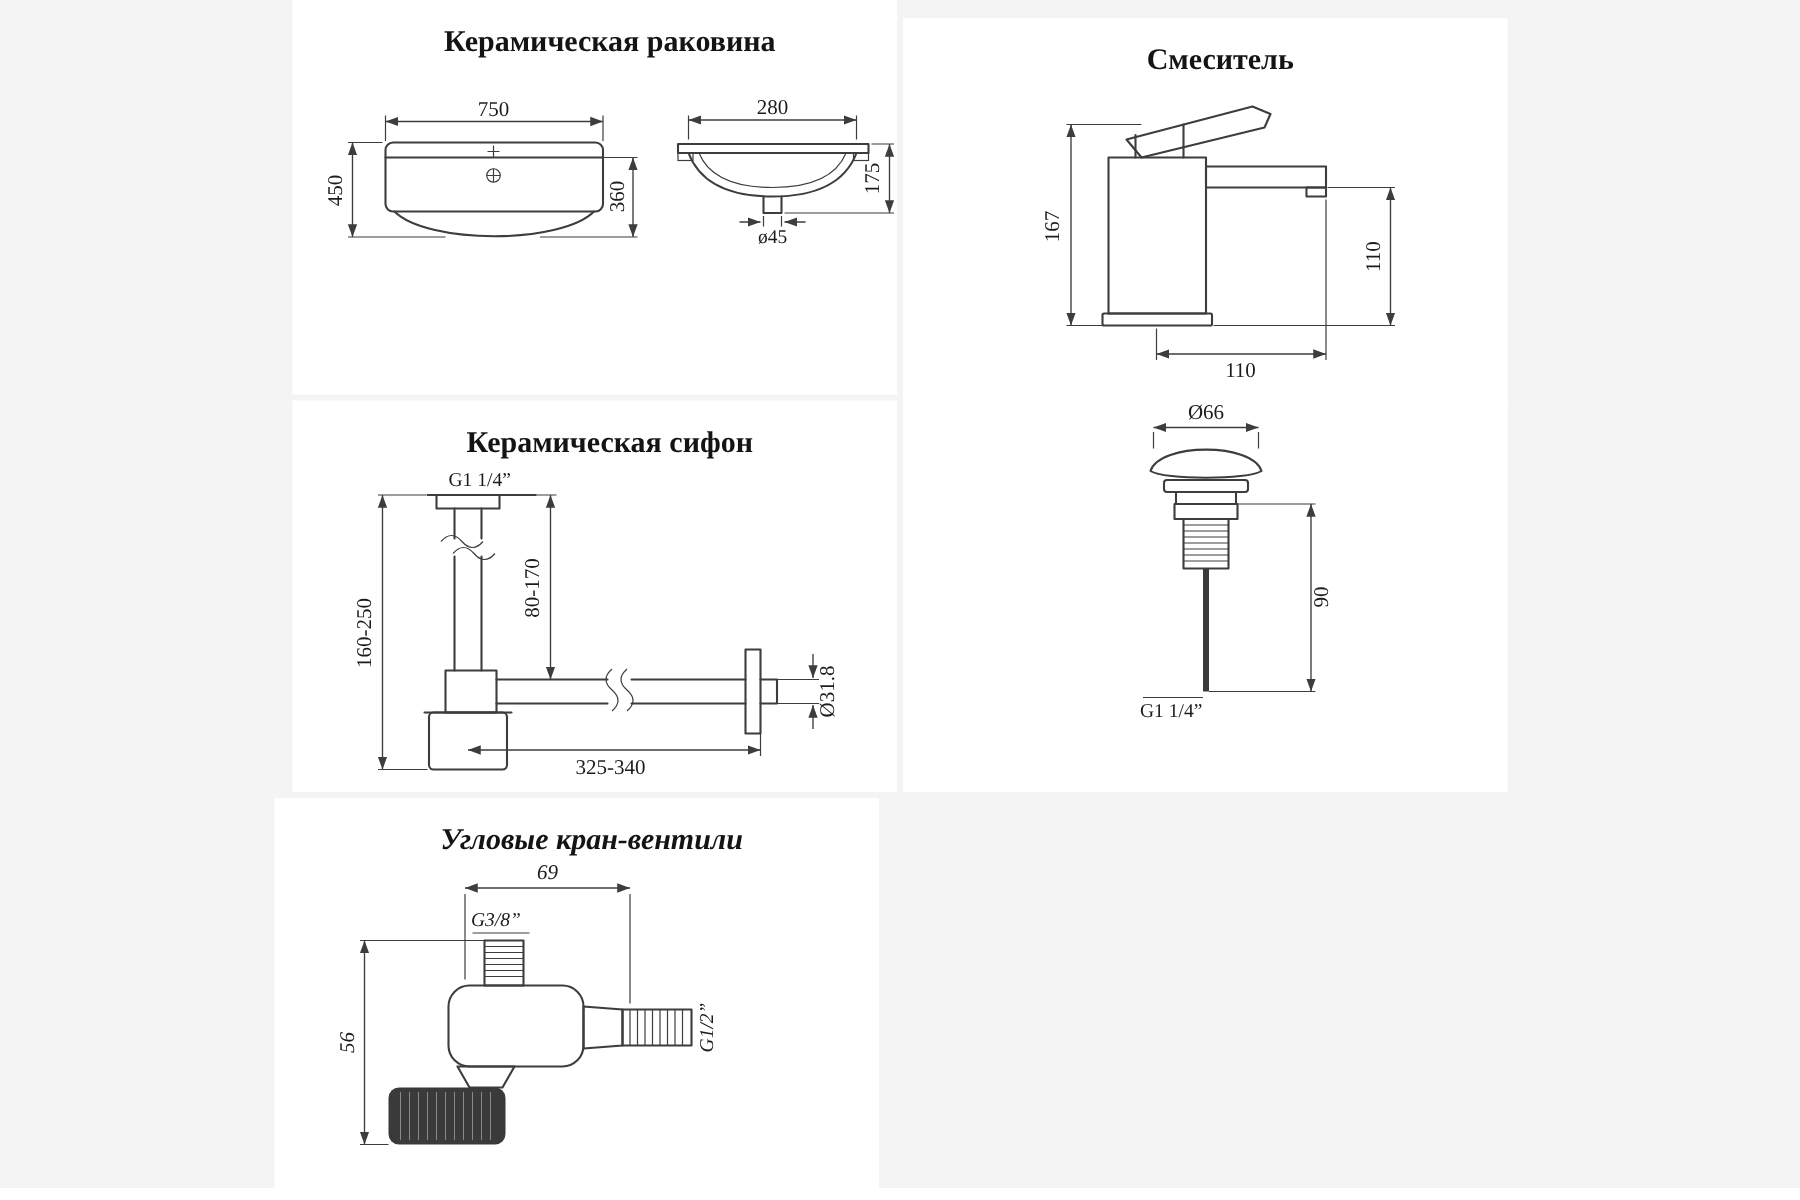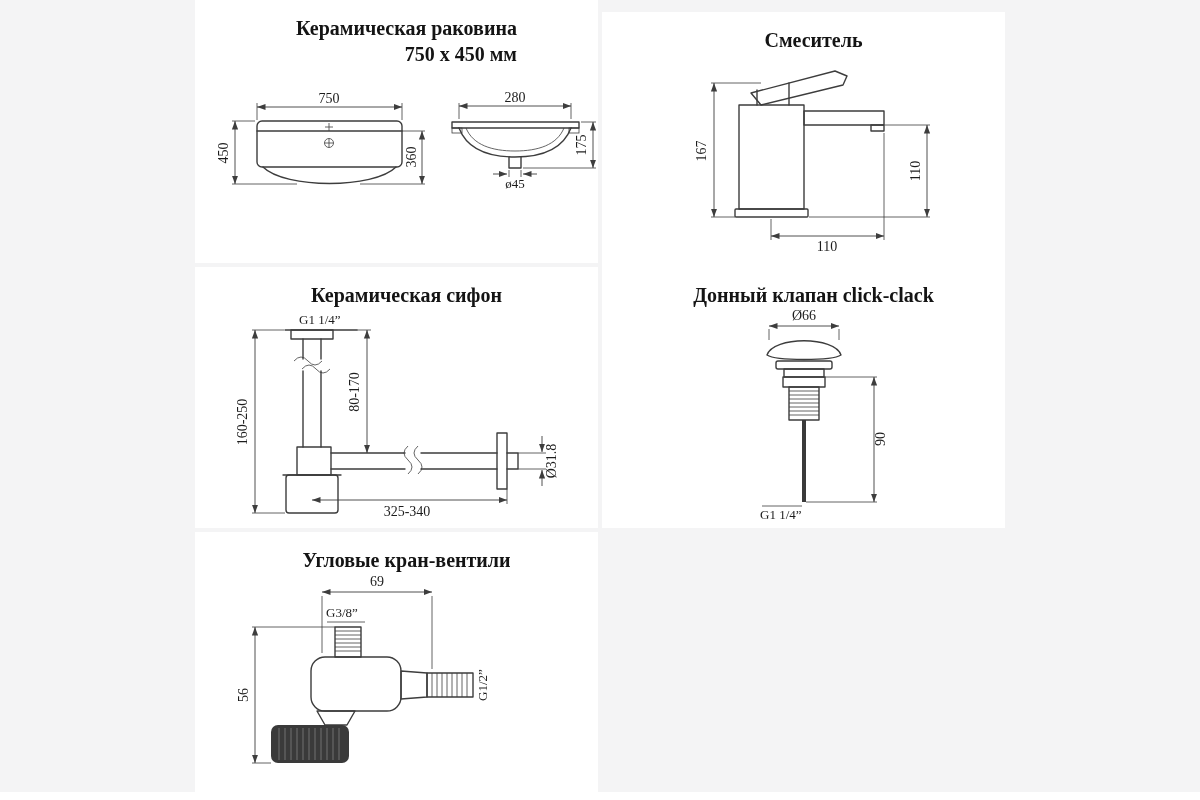--- a/index.html
+++ b/index.html
@@ -4,21 +4,21 @@
 <style>
   * { margin:0; padding:0; box-sizing:border-box; }
   html,body { background:#f4f4f5; }
   .canvas { position:relative; width:1200px; height:800px; background:#f4f4f5; overflow:hidden;
             font-family:"Liberation Serif", serif; }
   .panel { position:absolute; background:#ffffff; display:flex; flex-direction:column; align-items:center; }
   #panel-sink   { left:195px; top:0;     width:403px; height:263px; }
   #panel-mixer  { left:602px; top:12px;     width:403px; height:263px; }
   #panel-siphon { left:195px; top:267px; width:403px; height:261px; }
   #panel-valve  { left:602px; top:267px; width:403px; height:261px; }
-  #panel-angle  { left:195px; top:532px; width:403px; height:260px; }
+  #panel-angle  { left:183px; top:532px; width:403px; height:260px;font-style:italic; }
   .bottom-strip { position:absolute; left:0; top:792px; width:1200px; height:8px; background:#ffffff; }
   .title { font-family:"Liberation Serif", serif; font-weight:700; font-size:20px; color:#141414;
            text-align:right; line-height:1.3; margin-top:15px;margin-left:20px; }
   svg { display:block; }
   .ln   { fill:none; stroke:#3d3d3d; stroke-width:1.4; stroke-linejoin:round; stroke-linecap:round; }
   .thin { fill:none; stroke:#3d3d3d; stroke-width:0.8; }
   .dim  { fill:none; stroke:#3d3d3d; stroke-width:0.9; }
   .dark { fill:#3a3a3a; stroke:none; }
   .knurl { stroke:#8a8a8a; stroke-width:0.7; }
   .dtxt { font-family:"Liberation Serif", serif; font-size:14px; fill:#1c1c1c; }
@@ -33,21 +33,20 @@
       <path d="M0,0.9 L8.5,4 L0,7.1 Z" fill="#3d3d3d"></path>
     </marker>
   </defs>
 </svg>
 
 <div class="canvas">
 
   <div class="panel" id="panel-sink">
     <div class="title">
       <div>Керамическая раковина</div>
-      <div>750 x 450 мм</div>
     </div>
     <svg width="400" height="100" viewBox="0 0 400 100" style="margin-top:24px">
 
       <g>
         <rect class="ln" x="60" y="30" width="145" height="46" rx="5"></rect>
         <path class="ln" d="M60,40 H205"></path>
         <path class="thin" d="M128,36 H136 M132,32 V40"></path>
         <circle class="thin" cx="132" cy="52" r="4.5"></circle>
         <path class="thin" d="M127.5,52 H136.5 M132,47.5 V56.5"></path>
         <path class="ln" d="M66,76 C88,98 177,98 199,76"></path>
@@ -141,21 +140,20 @@
         <text class="dtxt" x="200" y="206" text-anchor="middle">325-340</text>
         <path class="thin" d="M311,143 H339 M311,159 H339"></path>
         <line class="dim" x1="335" y1="126" x2="335" y2="142" marker-end="url(#arr)"></line>
         <line class="dim" x1="335" y1="176" x2="335" y2="160" marker-end="url(#arr)"></line>
         <text class="dtxt" x="349" y="151" text-anchor="middle" transform="rotate(-90 349 151)">Ø31.8</text>
       </g>
     </svg>
   </div>
 
   <div class="panel" id="panel-valve">
-    <div class="title">Донный клапан click-clack</div>
     <svg width="280" height="215" viewBox="0 0 280 215" style="margin-top:2px">
       <g>
         <path class="ln" d="M103,45 C109,26 171,26 177,45 C168,51 112,51 103,45 Z"></path>
         <rect class="ln" x="112" y="51" width="56" height="8" rx="2"></rect>
         <rect class="ln" x="120" y="59" width="40" height="8"></rect>
         <rect class="ln" x="119" y="67" width="42" height="10"></rect>
         <rect class="ln" x="125" y="77" width="30" height="33"></rect>
         <path class="thin" d="M125,81 H155 M125,85 H155 M125,89 H155 M125,93 H155 M125,97 H155 M125,101 H155 M125,105 H155"></path>
         <rect class="dark" x="138" y="110" width="4" height="82"></rect>
         <path class="thin" d="M98,196 H138"></path>

